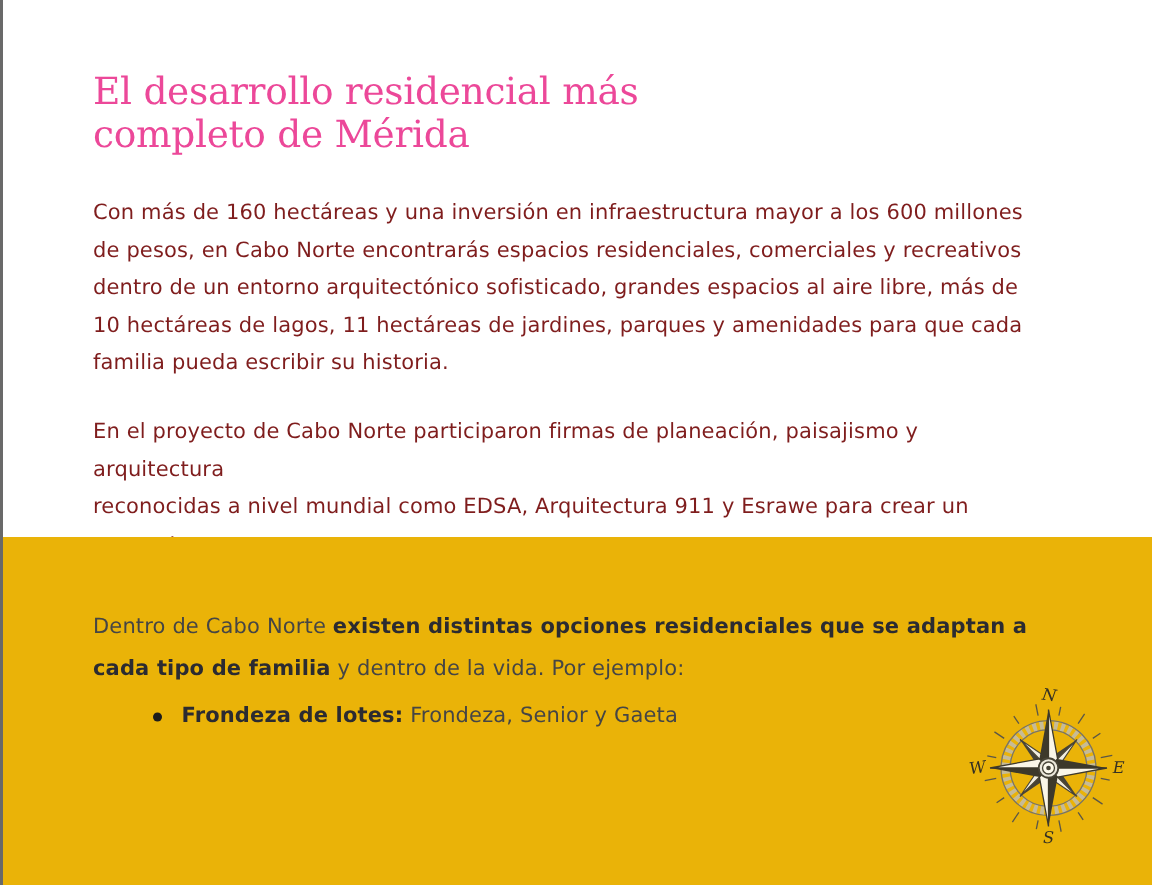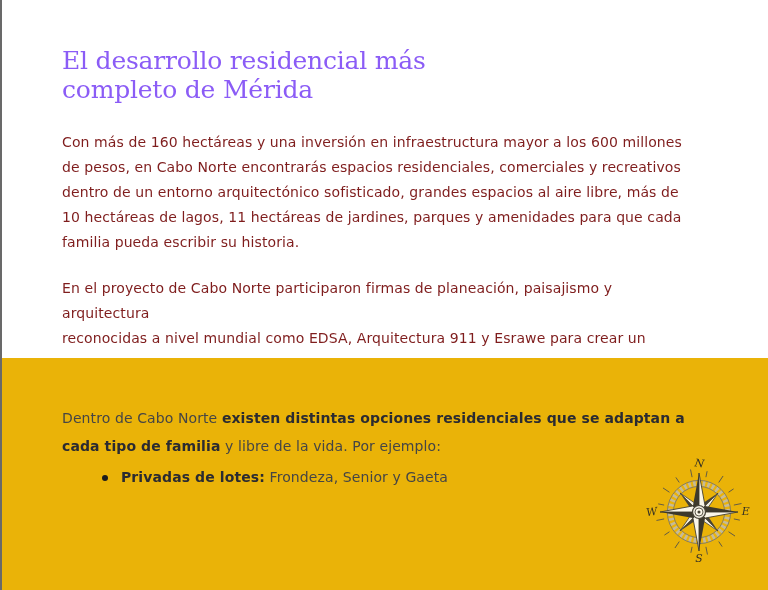--- a/index.html
+++ b/index.html
@@ -17,21 +17,21 @@
     overflow: hidden;
   }
   .intro-section { padding: 46px 60px 0 60px; }
   h1.page-title {
     margin: 0 0 26px 0;
     font-family: "DejaVu Serif", "Liberation Serif", serif;
     font-weight: 400;
     font-size: 25px;
     line-height: 29px;
     letter-spacing: -0.2px;
-    color: #8b5cf6;
+    color: #ec4899;
     white-space: pre-line;
   }
   p.para {
     margin: 0 12px 21px 0;
     font-size: 14px;
     line-height: 25px;
     letter-spacing: 0.1px;
     color: #7f1d1d;
     white-space: pre-line;
   }
@@ -98,23 +98,23 @@
 10 hectáreas de lagos, 11 hectáreas de jardines, parques y amenidades para que cada
 familia pueda escribir su historia.</p>
     <p class="para">En el proyecto de Cabo Norte participaron firmas de planeación, paisajismo y arquitectura
 reconocidas a nivel mundial como EDSA, Arquitectura 911 y Esrawe para crear un concepto
 residencial nuevo en México, un oasis dentro de la ciudad que respeta e integra la naturaleza
 y conecta a la comunidad a través de senderos naturales y vegetación endémica.</p>
   </section>
 
   <section class="options-panel">
     <p class="panel-intro"><span>Dentro de Cabo Norte </span><span class="b">existen distintas opciones residenciales que se adaptan a
-cada tipo de familia</span><span> y libre de la vida. Por ejemplo:</span></p>
+cada tipo de familia</span><span> y dentro de la vida. Por ejemplo:</span></p>
     <div class="bullets">
-        <div class="bullet-row"><span class="dot"></span><span class="lab">Privadas de lotes:</span><span class="val"> Frondeza, Senior y Gaeta</span></div>
+        <div class="bullet-row"><span class="dot"></span><span class="lab">Frondeza de lotes:</span><span class="val"> Frondeza, Senior y Gaeta</span></div>
       </div>
   </section>
 
   <div class="compass">
     <svg viewBox="0 0 120 120" width="104" height="112" xmlns="http://www.w3.org/2000/svg">
       <defs>
         <g id="mp">
           <polygon points="60,15 53,53 60,60" fill="#2f2f2f"></polygon>
           <polygon points="60,15 67,53 60,60" fill="#fcfcfc" stroke="#2f2f2f" stroke-width="1"></polygon>
         </g>

